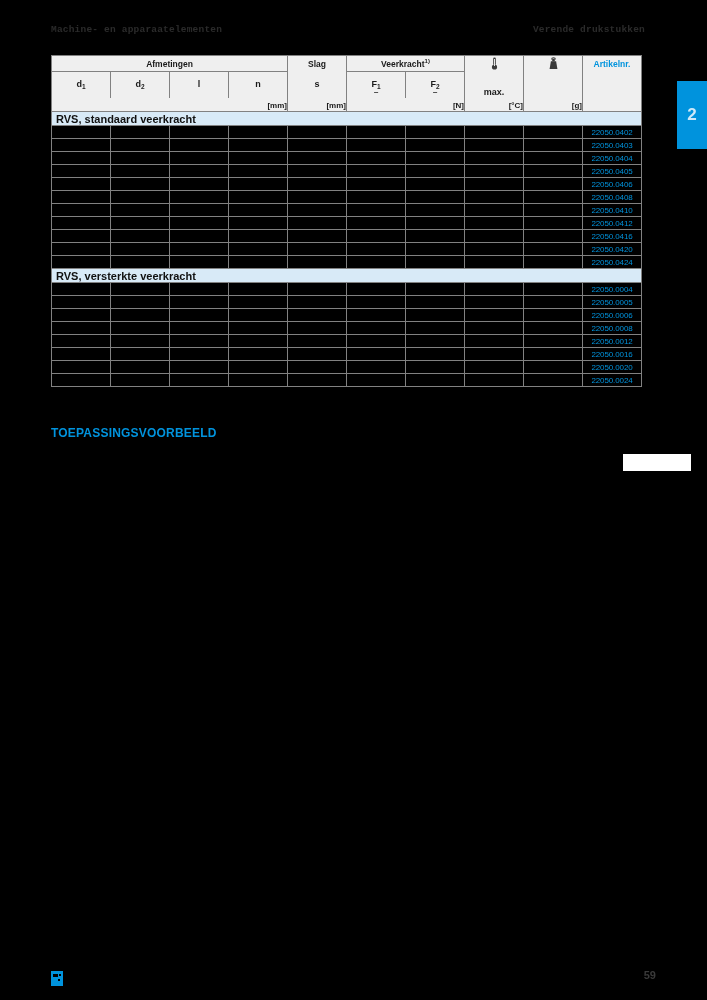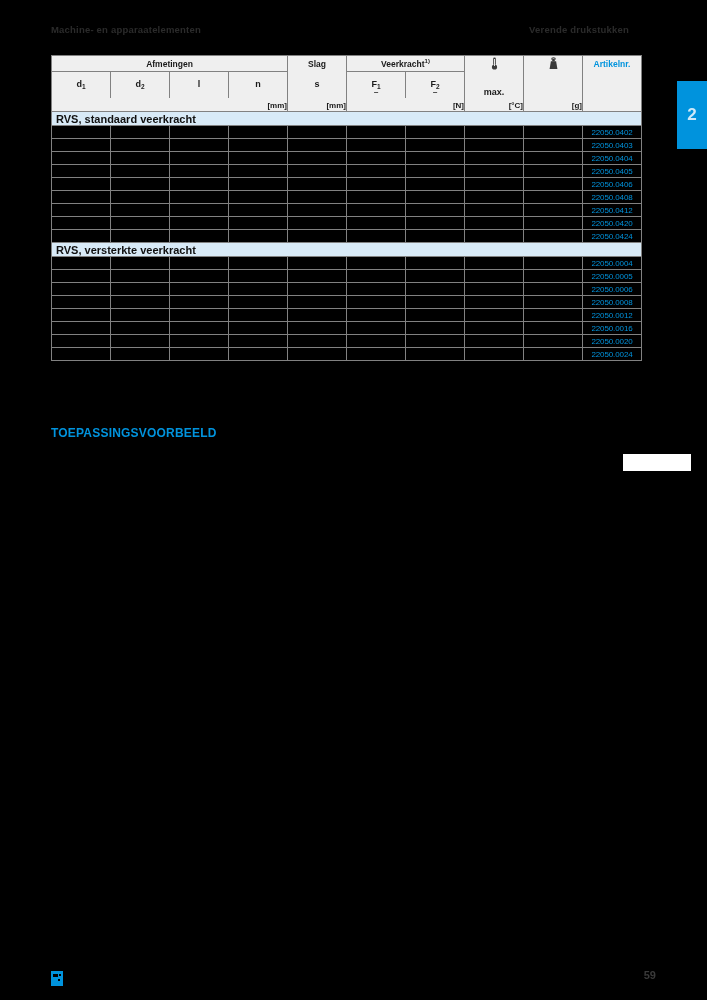--- a/index.html
+++ b/index.html
@@ -19,23 +19,24 @@
 
   
   .runhead {
     position: absolute;
     top: 24px;
     font-size: 9.5px;
     font-weight: bold;
     color: #2b2b2b;
     letter-spacing: .2px;
     white-space: nowrap;
+    font-family: Liberation Mono, monospace;
   }
   .runhead.left  { left: 51px; }
-  .runhead.right { right: 78px; }
+  .runhead.right { right: 62px; }
 
   
   .thumbtab {
     position: absolute;
     left: 677px;
     top: 81px;
     width: 30px;
     height: 68px;
     background: #0093dd;
     color: #cfe9f8;
@@ -342,21 +343,45 @@
           <tr class="drow">
             <td></td>
             <td></td>
             <td></td>
             <td></td>
             <td></td>
             <td></td>
             <td></td>
             <td></td>
             <td></td>
+            <td class="art">22050.0410</td>
+          </tr>
+          <tr class="drow">
+            <td></td>
+            <td></td>
+            <td></td>
+            <td></td>
+            <td></td>
+            <td></td>
+            <td></td>
+            <td></td>
+            <td></td>
             <td class="art">22050.0412</td>
+          </tr>
+          <tr class="drow">
+            <td></td>
+            <td></td>
+            <td></td>
+            <td></td>
+            <td></td>
+            <td></td>
+            <td></td>
+            <td></td>
+            <td></td>
+            <td class="art">22050.0416</td>
           </tr>
           <tr class="drow">
             <td></td>
             <td></td>
             <td></td>
             <td></td>
             <td></td>
             <td></td>
             <td></td>
             <td></td>

